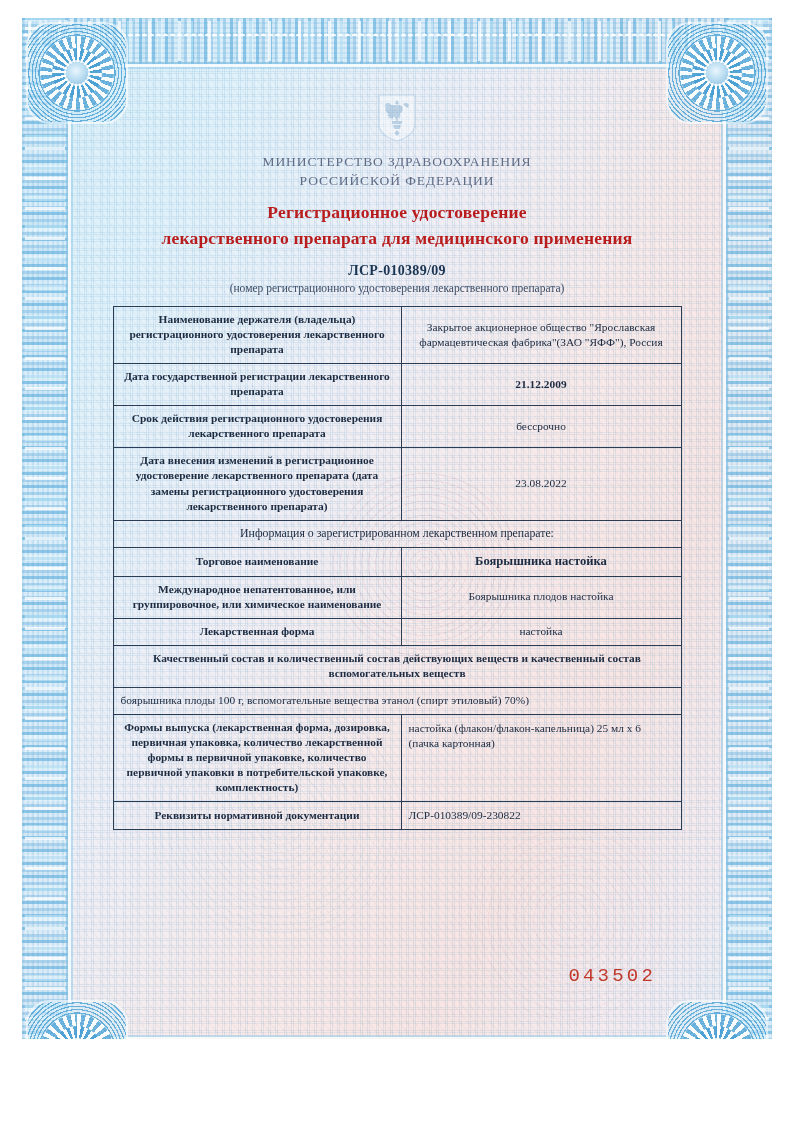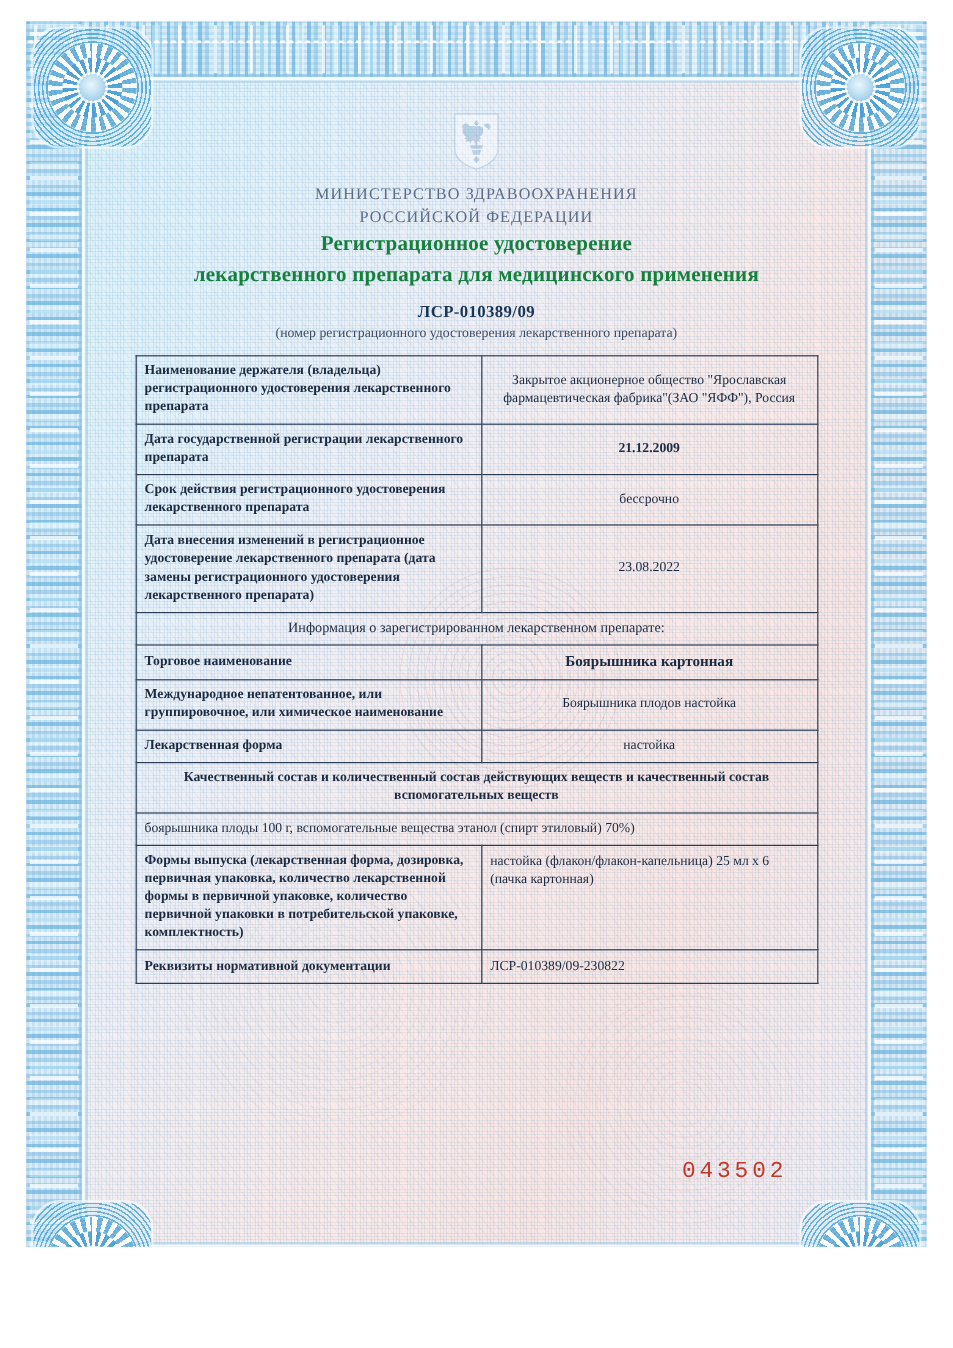--- a/index.html
+++ b/index.html
@@ -220,23 +220,23 @@
   .ministry {
     margin-top: 10px;
     text-align: center;
     color: #5d6b86;
     font-size: 13.5px;
     letter-spacing: 0.9px;
     line-height: 1.42;
   }
 
   .cert-title {
-    margin-top: 0;
-    text-align: center;
-    color: #15803d;
+    margin-top: 10px;
+    text-align: center;
+    color: #b91c1c;
     font-weight: bold;
     font-size: 17.5px;
     line-height: 1.48;
     letter-spacing: 0.2px;
   }
   .cert-title .l2 { display: block; }
 
   .reg-number {
     margin-top: 11px;
     text-align: center;
@@ -263,21 +263,21 @@
     border: 1px solid #2b3c55;
     padding: 5px 7px 6px;
     vertical-align: middle;
     font-size: 11.4px;
     line-height: 1.32;
     color: #1c2b41;
   }
   .c-label {
     width: 288px;
     font-weight: bold;
-    text-align: left;
+    text-align: center;
   }
   .c-value {
     width: 280px;
     text-align: center;
   }
   .c-value.strong { font-weight: bold; font-size: 12.6px; }
   .c-value.bold-date { font-weight: bold; }
   .row-section td {
     text-align: center;
     font-weight: normal;
@@ -414,21 +414,21 @@
           <td class="c-label">Дата внесения изменений в регистрационное удостоверение лекарственного препарата (дата замены регистрационного удостоверения лекарственного препарата)</td>
           <td class="c-value">23.08.2022</td>
         </tr>
 
         <tr class="row-section">
           <td colspan="2">Информация о зарегистрированном лекарственном препарате:</td>
         </tr>
 
         <tr>
           <td class="c-label">Торговое наименование</td>
-          <td class="c-value strong">Боярышника картонная</td>
+          <td class="c-value strong">Боярышника настойка</td>
         </tr>
 
         <tr>
           <td class="c-label">Международное непатентованное, или группировочное, или химическое наименование</td>
           <td class="c-value">Боярышника плодов настойка</td>
         </tr>
 
         <tr>
           <td class="c-label">Лекарственная форма</td>
           <td class="c-value">настойка</td>

